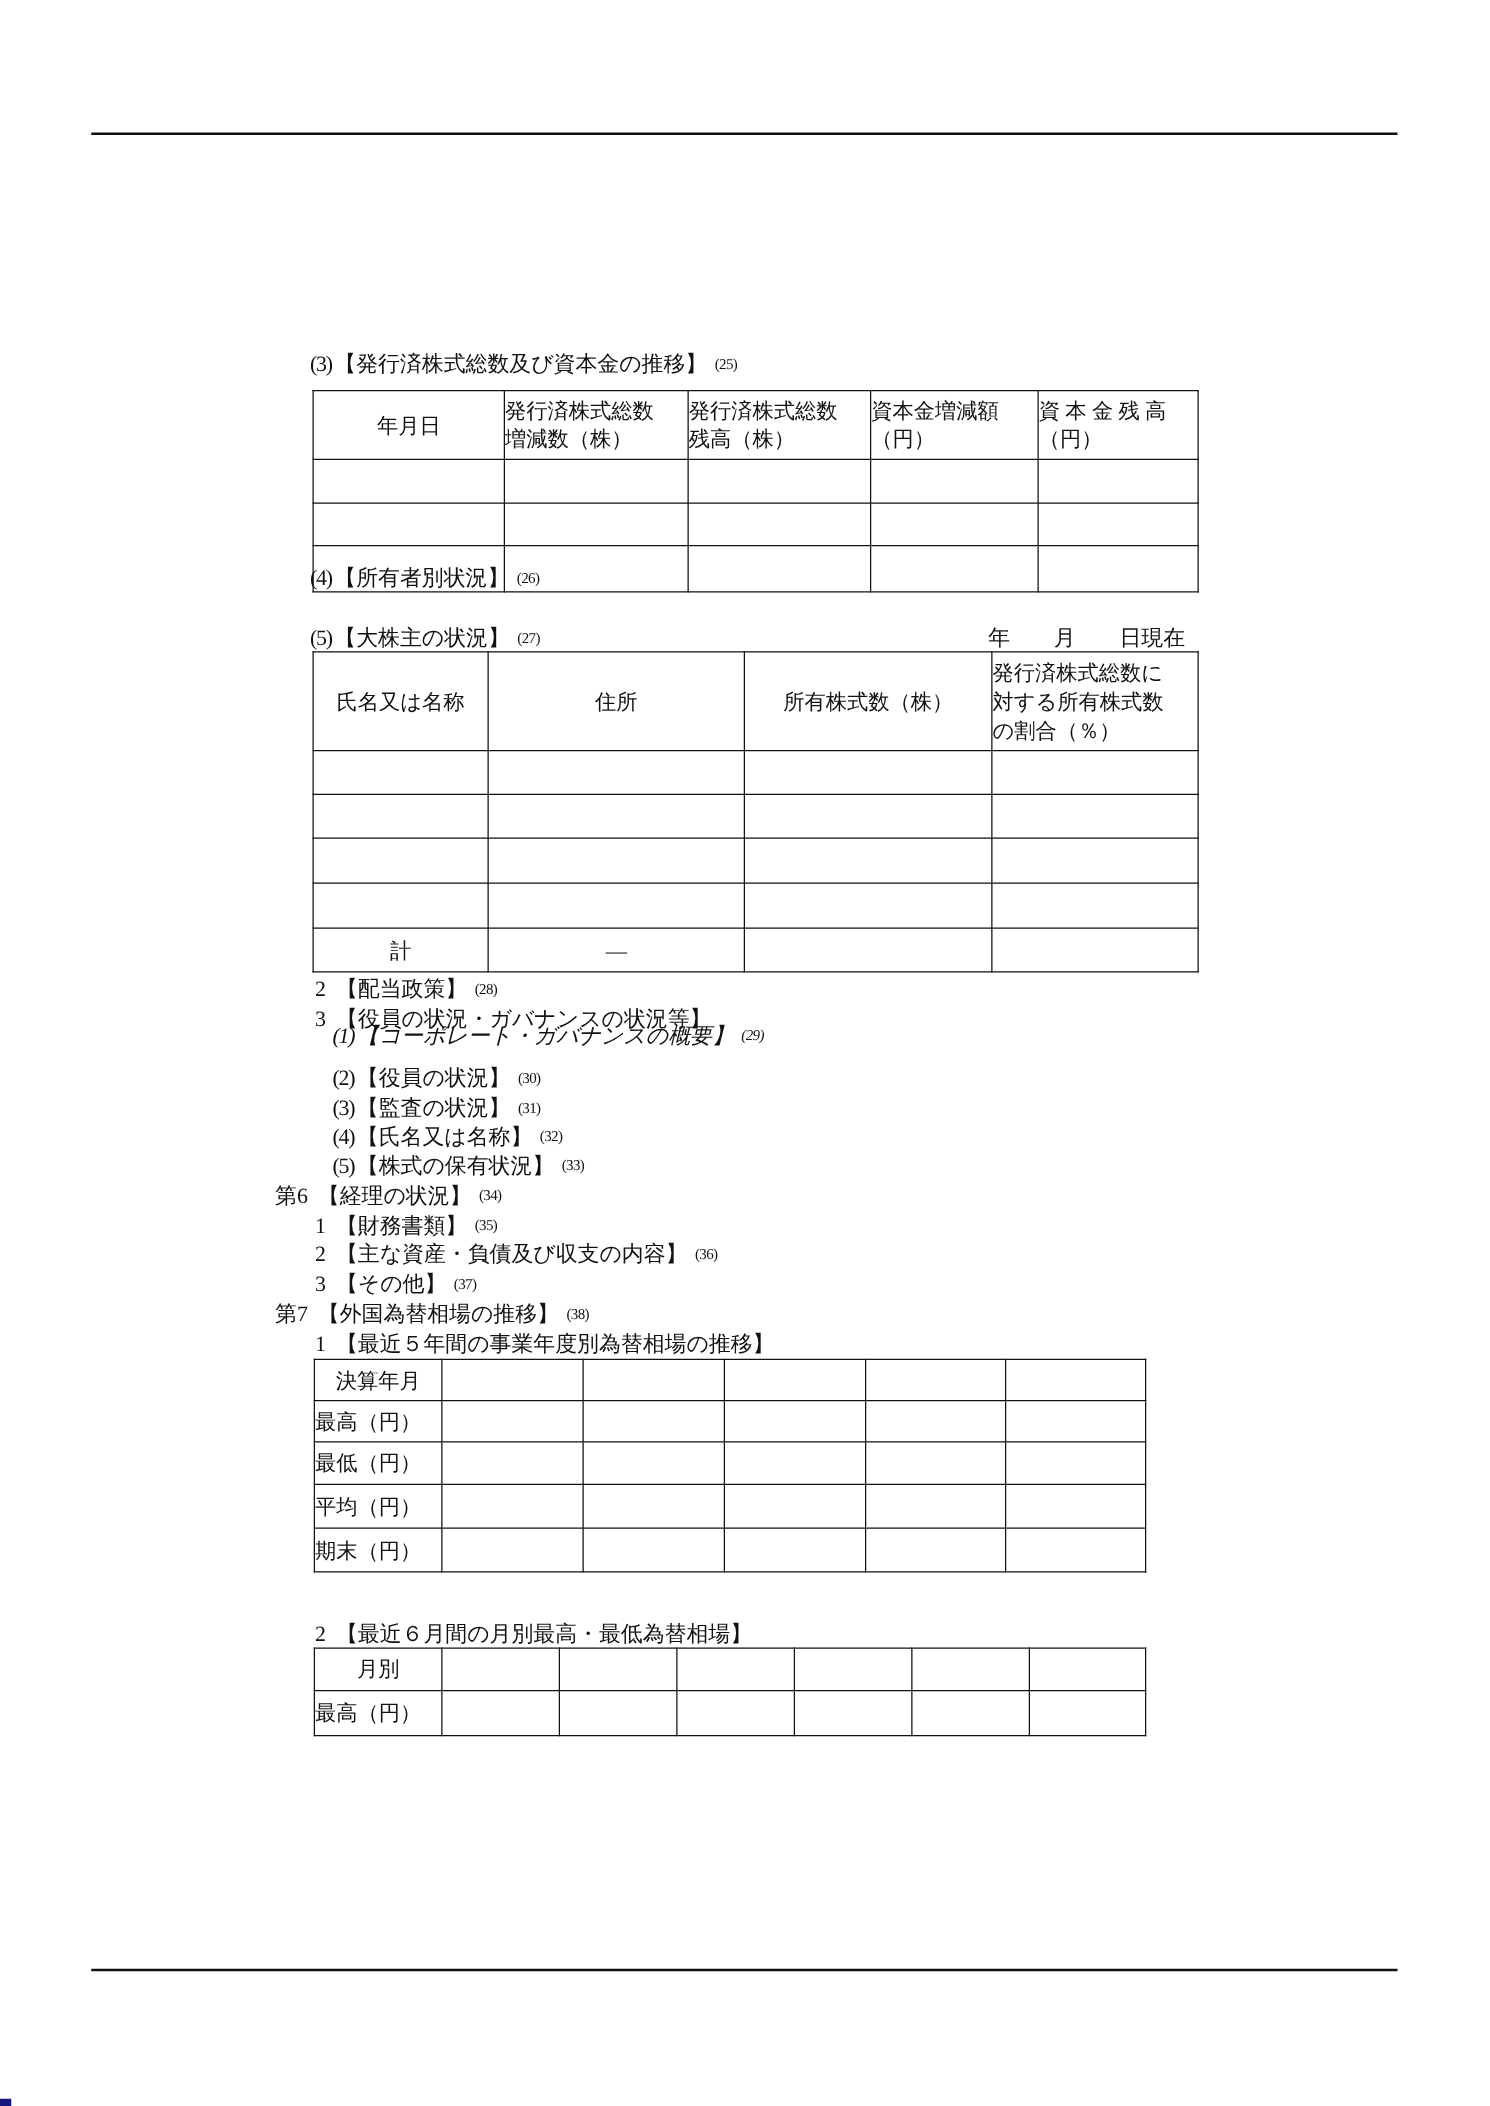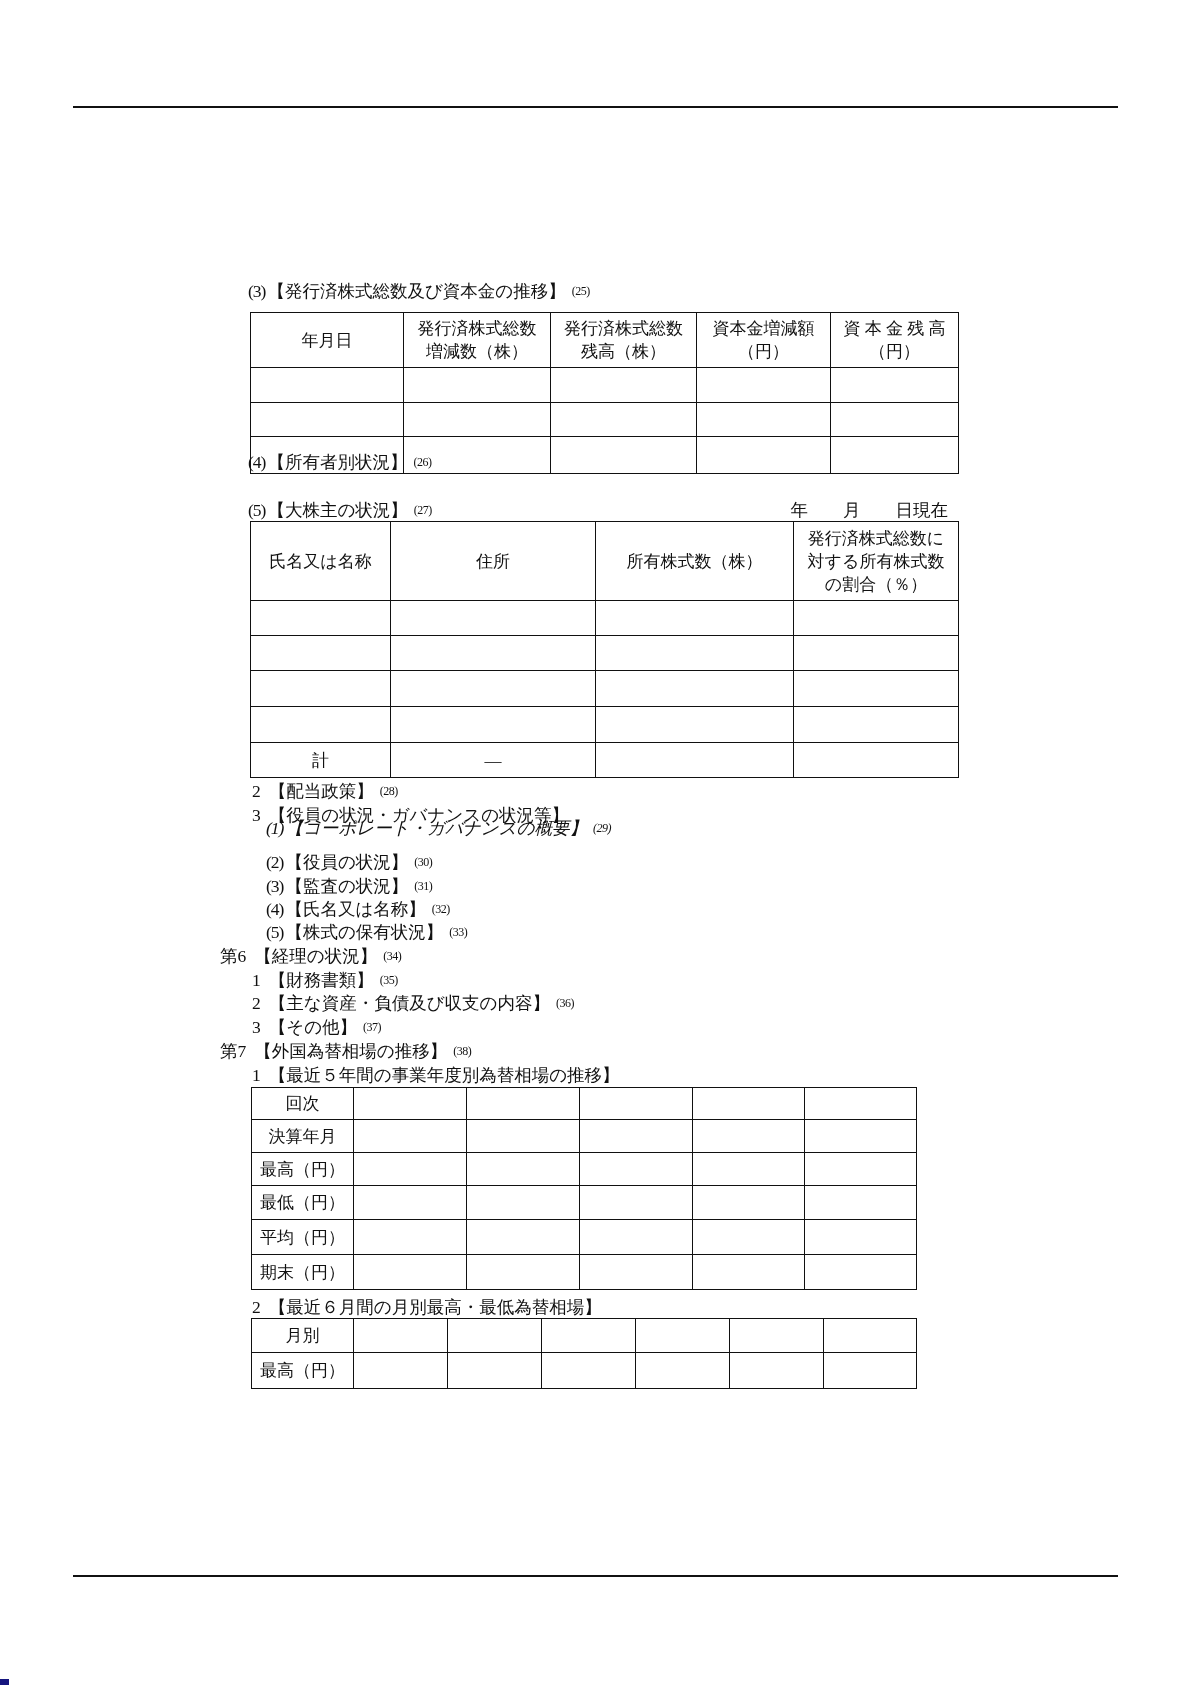--- a/index.html
+++ b/index.html
@@ -13,22 +13,22 @@
   .paren .hnum{letter-spacing:-1px;margin-right:2px;}
   .sp .hnum{margin-right:8px;}
   .href{font-size:12px;letter-spacing:-0.5px;margin-left:6px;position:relative;top:-2px;}
   .dateline{position:absolute;font-size:17.5px;line-height:21px;white-space:pre;}
   table.t{position:absolute;border-collapse:collapse;table-layout:fixed;}
   table.t td{
     border:1px solid #111111;font-size:17px;line-height:23px;color:#111111;
     white-space:pre-line;overflow:hidden;vertical-align:middle;padding:0;
   }
   td.c{text-align:center;}
-  td.l{text-align:center;padding:3px 7px;}
-  td.lbl{text-align:center;padding:2px 8px;margin-top:20px;}
+  td.l{text-align:left;padding:3px 7px;}
+  td.lbl{text-align:left;padding:2px 8px;margin-top:20px;}
   .corner-mark{position:absolute;left:0;bottom:0;width:9px;height:6px;background:#15157e;}
 </style>
 </head>
 <body>
 
 <div class="page">
 
   <div class="rule" style="left:73px;top:106px;width:1045px;"></div>
 
   <div class="hline paren" style="left:248px;top:281px;">
@@ -179,28 +179,20 @@
   <table class="t" style="left:251px;top:1087px;width:665px;">
     <colgroup>
         <col style="width:102px">
         <col style="width:113px">
         <col style="width:113px">
         <col style="width:113px">
         <col style="width:112px">
         <col style="width:112px">
       </colgroup>
     <tbody>
-        <tr style="height:32px">
-      <td class="c">回次</td>
-      <td></td>
-          <td></td>
-          <td></td>
-          <td></td>
-          <td></td>
-    </tr>
     <tr style="height:33px">
       <td class="c">決算年月</td>
       <td></td>
           <td></td>
           <td></td>
           <td></td>
           <td></td>
     </tr>
     <tr style="height:33px">
       <td class="lbl">最高（円）</td>

